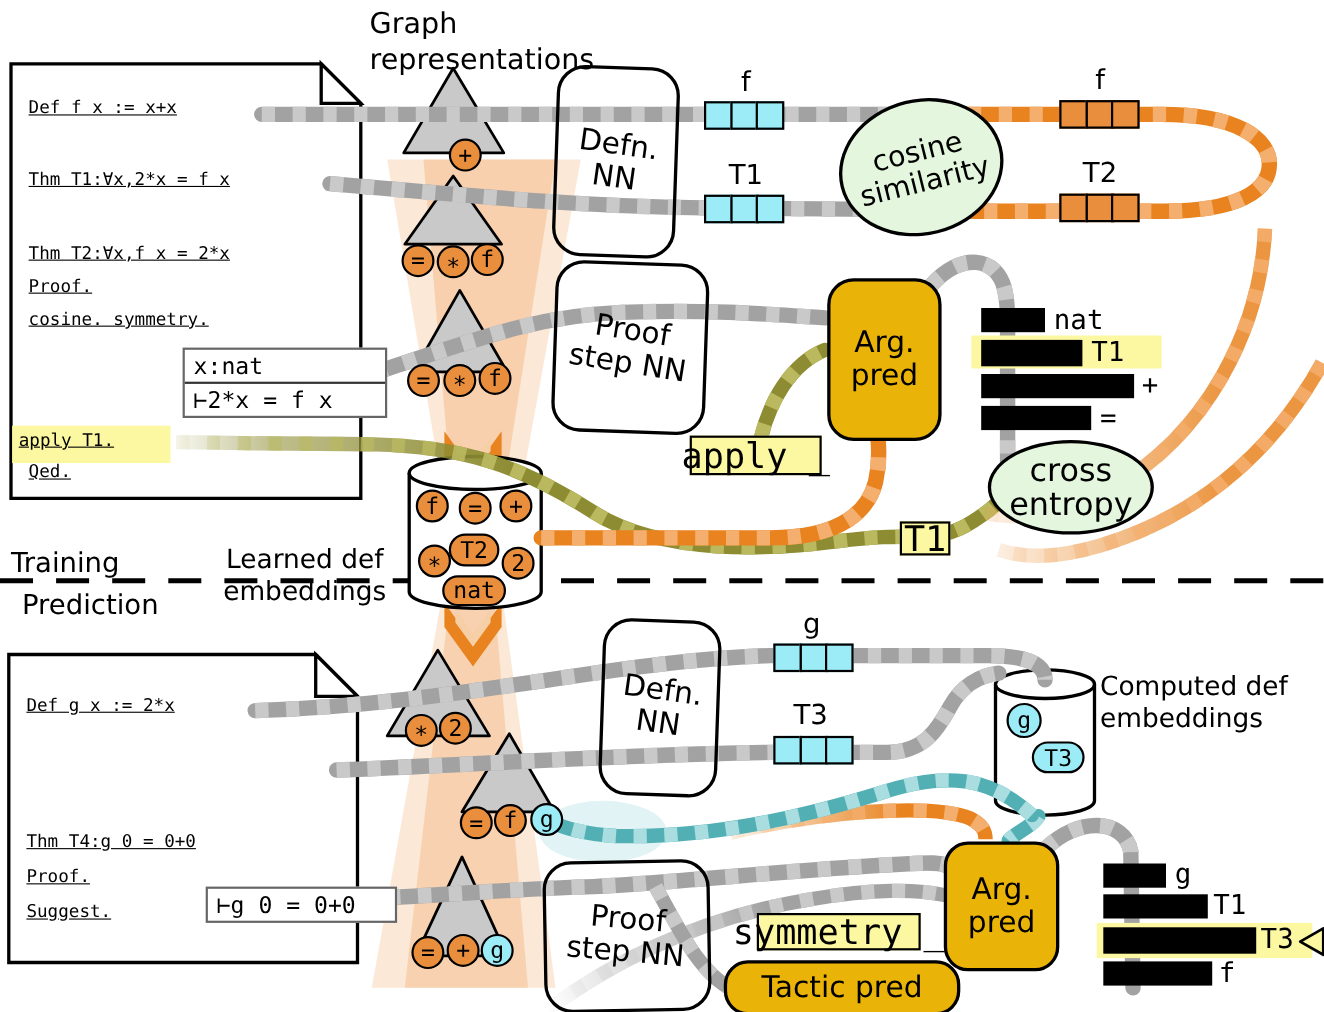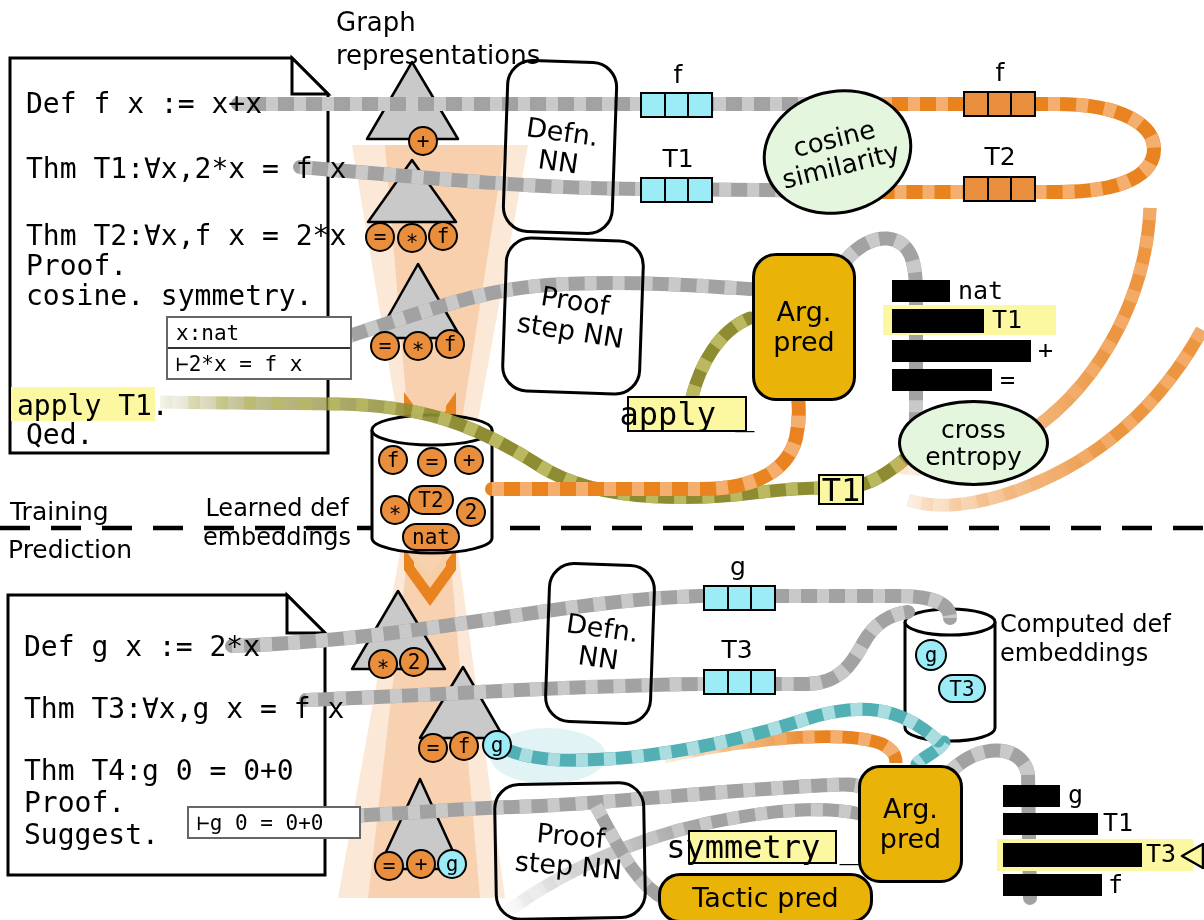--- a/index.html
+++ b/index.html
@@ -1,21 +1,21 @@
 <!DOCTYPE html>
 <html><head>
 <meta charset="utf-8">
 <style>
   html,body{margin:0;padding:0;background:#fff;}
   .stage{position:relative;width:1204px;height:920px;background:#fff;overflow:hidden;
          font-family:"DejaVu Sans",sans-serif;color:#000;}
   .stage svg.base{position:absolute;left:0;top:0;z-index:1;}
   .abs{position:absolute;z-index:2;}
   .mono{font-family:"DejaVu Sans Mono",monospace;}
-  .docline{font-size:28px;white-space:pre;line-height:1;}
+  .docline{font-size:16px;white-space:pre;line-height:1;text-decoration:underline;}
   .hl{background:#fcf7a1;}
   .goalbox{background:#fff;border:2.5px solid #666;z-index:2;}
   .goalrow{font-size:21px;white-space:pre;padding:3px 0 2px 8px;font-family:"DejaVu Sans Mono",monospace;}
   .goalrow.top{border-bottom:2.5px solid #333;}
   .nnbox{border:3.5px solid #000;border-radius:26px;display:flex;align-items:center;
          justify-content:center;text-align:center;background:transparent;}
   .nnbox.solid{background:#eab308;}
   .nntext{font-size:27px;line-height:1.12;}
   .ellipse{border:3.5px solid #000;border-radius:50%;background:#e4f6dd;display:flex;
            align-items:center;justify-content:center;text-align:center;}
@@ -235,39 +235,38 @@
 <div class="abs hl" style="left:11px;top:387px;width:144px;height:34px;"></div>
 <div class="abs mono docline" style="left:17px;top:392px;z-index:3;">apply T1.</div>
 <div class="abs mono docline" style="left:26px;top:421px;">Qed.</div>
 
 <div class="abs goalbox" style="left:166px;top:316px;width:182px;">
   <div class="goalrow top">x:nat</div>
   <div class="goalrow">⊢2*x = f x</div>
 </div>
 
 <div class="abs mono docline" style="left:24px;top:633px;">Def g x := 2*x</div>
-<div class="abs mono docline" style="left:24px;top:695px;">Thm T3:∀x,g x = f x</div>
 <div class="abs mono docline" style="left:24px;top:757px;">Thm T4:g 0 = 0+0</div>
 <div class="abs mono docline" style="left:24px;top:789px;">Proof.</div>
 <div class="abs mono docline" style="left:24px;top:821px;">Suggest.</div>
 
 <div class="abs goalbox" style="left:187px;top:806px;width:170px;">
   <div class="goalrow">⊢g 0 = 0+0</div>
 </div>
 
 <div class="abs biglabel" style="left:336px;top:6px;font-size:26px;">
   <div>Graph</div>
   <div>representations</div>
 </div>
 <div class="abs medlabel" style="left:188px;top:460px;width:178px;text-align:center;margin-top:34px;">
   <div>Learned def</div>
   <div>embeddings</div>
 </div>
 <div class="abs biglabel" style="left:10px;top:496px;">Training</div>
-<div class="abs biglabel" style="left:8px;top:534px;text-align:right;">Prediction</div>
+<div class="abs biglabel" style="left:20px;top:534px;text-align:right;">Prediction</div>
 <div class="abs medlabel" style="left:1000px;top:610px;">
   <div>Computed def</div>
   <div>embeddings</div>
 </div>
 
 <div class="abs nnbox" style="left:504px;top:60px;width:106px;height:168px;transform:rotate(2deg);">
   <div class="nntext" style="transform:rotate(6deg);">
     <div>Defn.</div>
     <div>NN</div>
   </div>
@@ -306,21 +305,21 @@
   <div class="nntext">Tactic pred</div>
 </div>
 
 <div class="abs ellipse" style="left:762px;top:90px;width:145px;height:118px;transform:rotate(-14deg);">
   <div class="eltext">
     <div>cosine</div>
     <div>similarity</div>
   </div>
 </div>
 <div class="abs ellipse" style="left:898px;top:400px;width:145px;height:80px;">
-  <div class="eltext" style="font-size:25px;">
+  <div class="eltext" style="font-size:29px;">
     <div>cross</div>
     <div>entropy</div>
   </div>
 </div>
 
 <div class="abs emblabel" style="left:660px;top:62px;width:36px;">f</div>
 <div class="abs cells" style="left:640px;top:92px;">
   <div class="cell cyanbg"></div>
       <div class="cell cyanbg"></div>
       <div class="cell cyanbg"></div>

